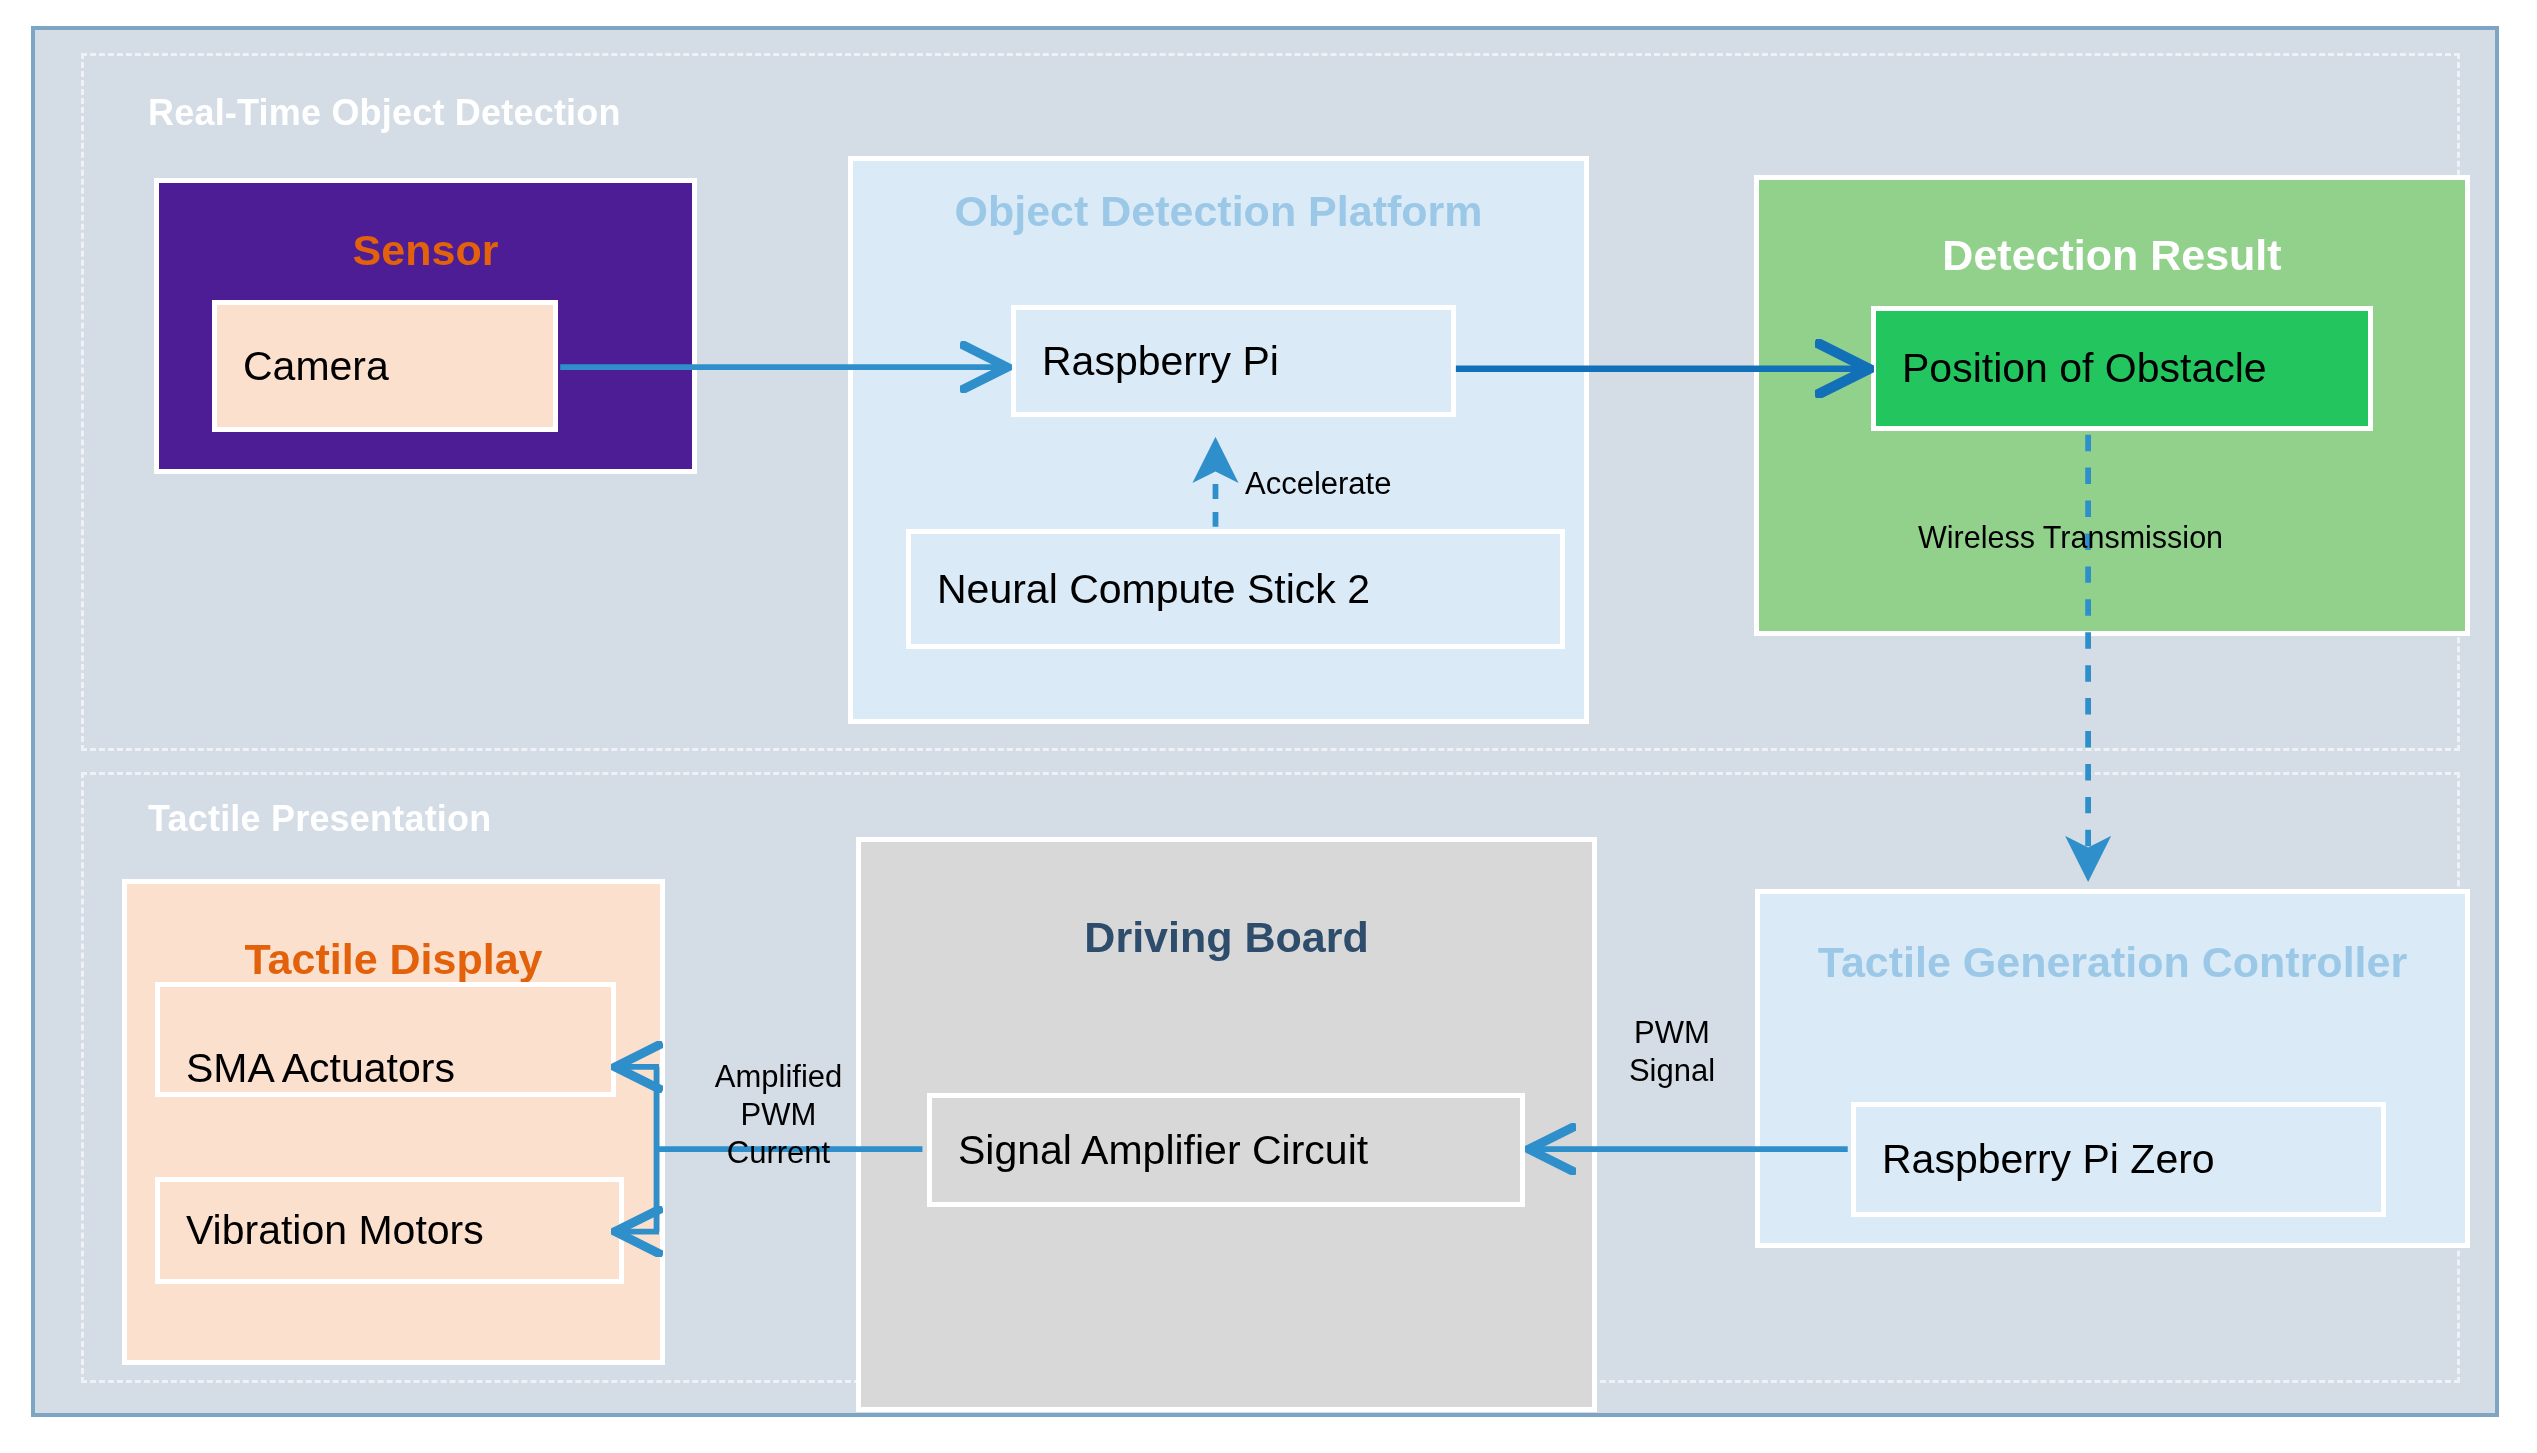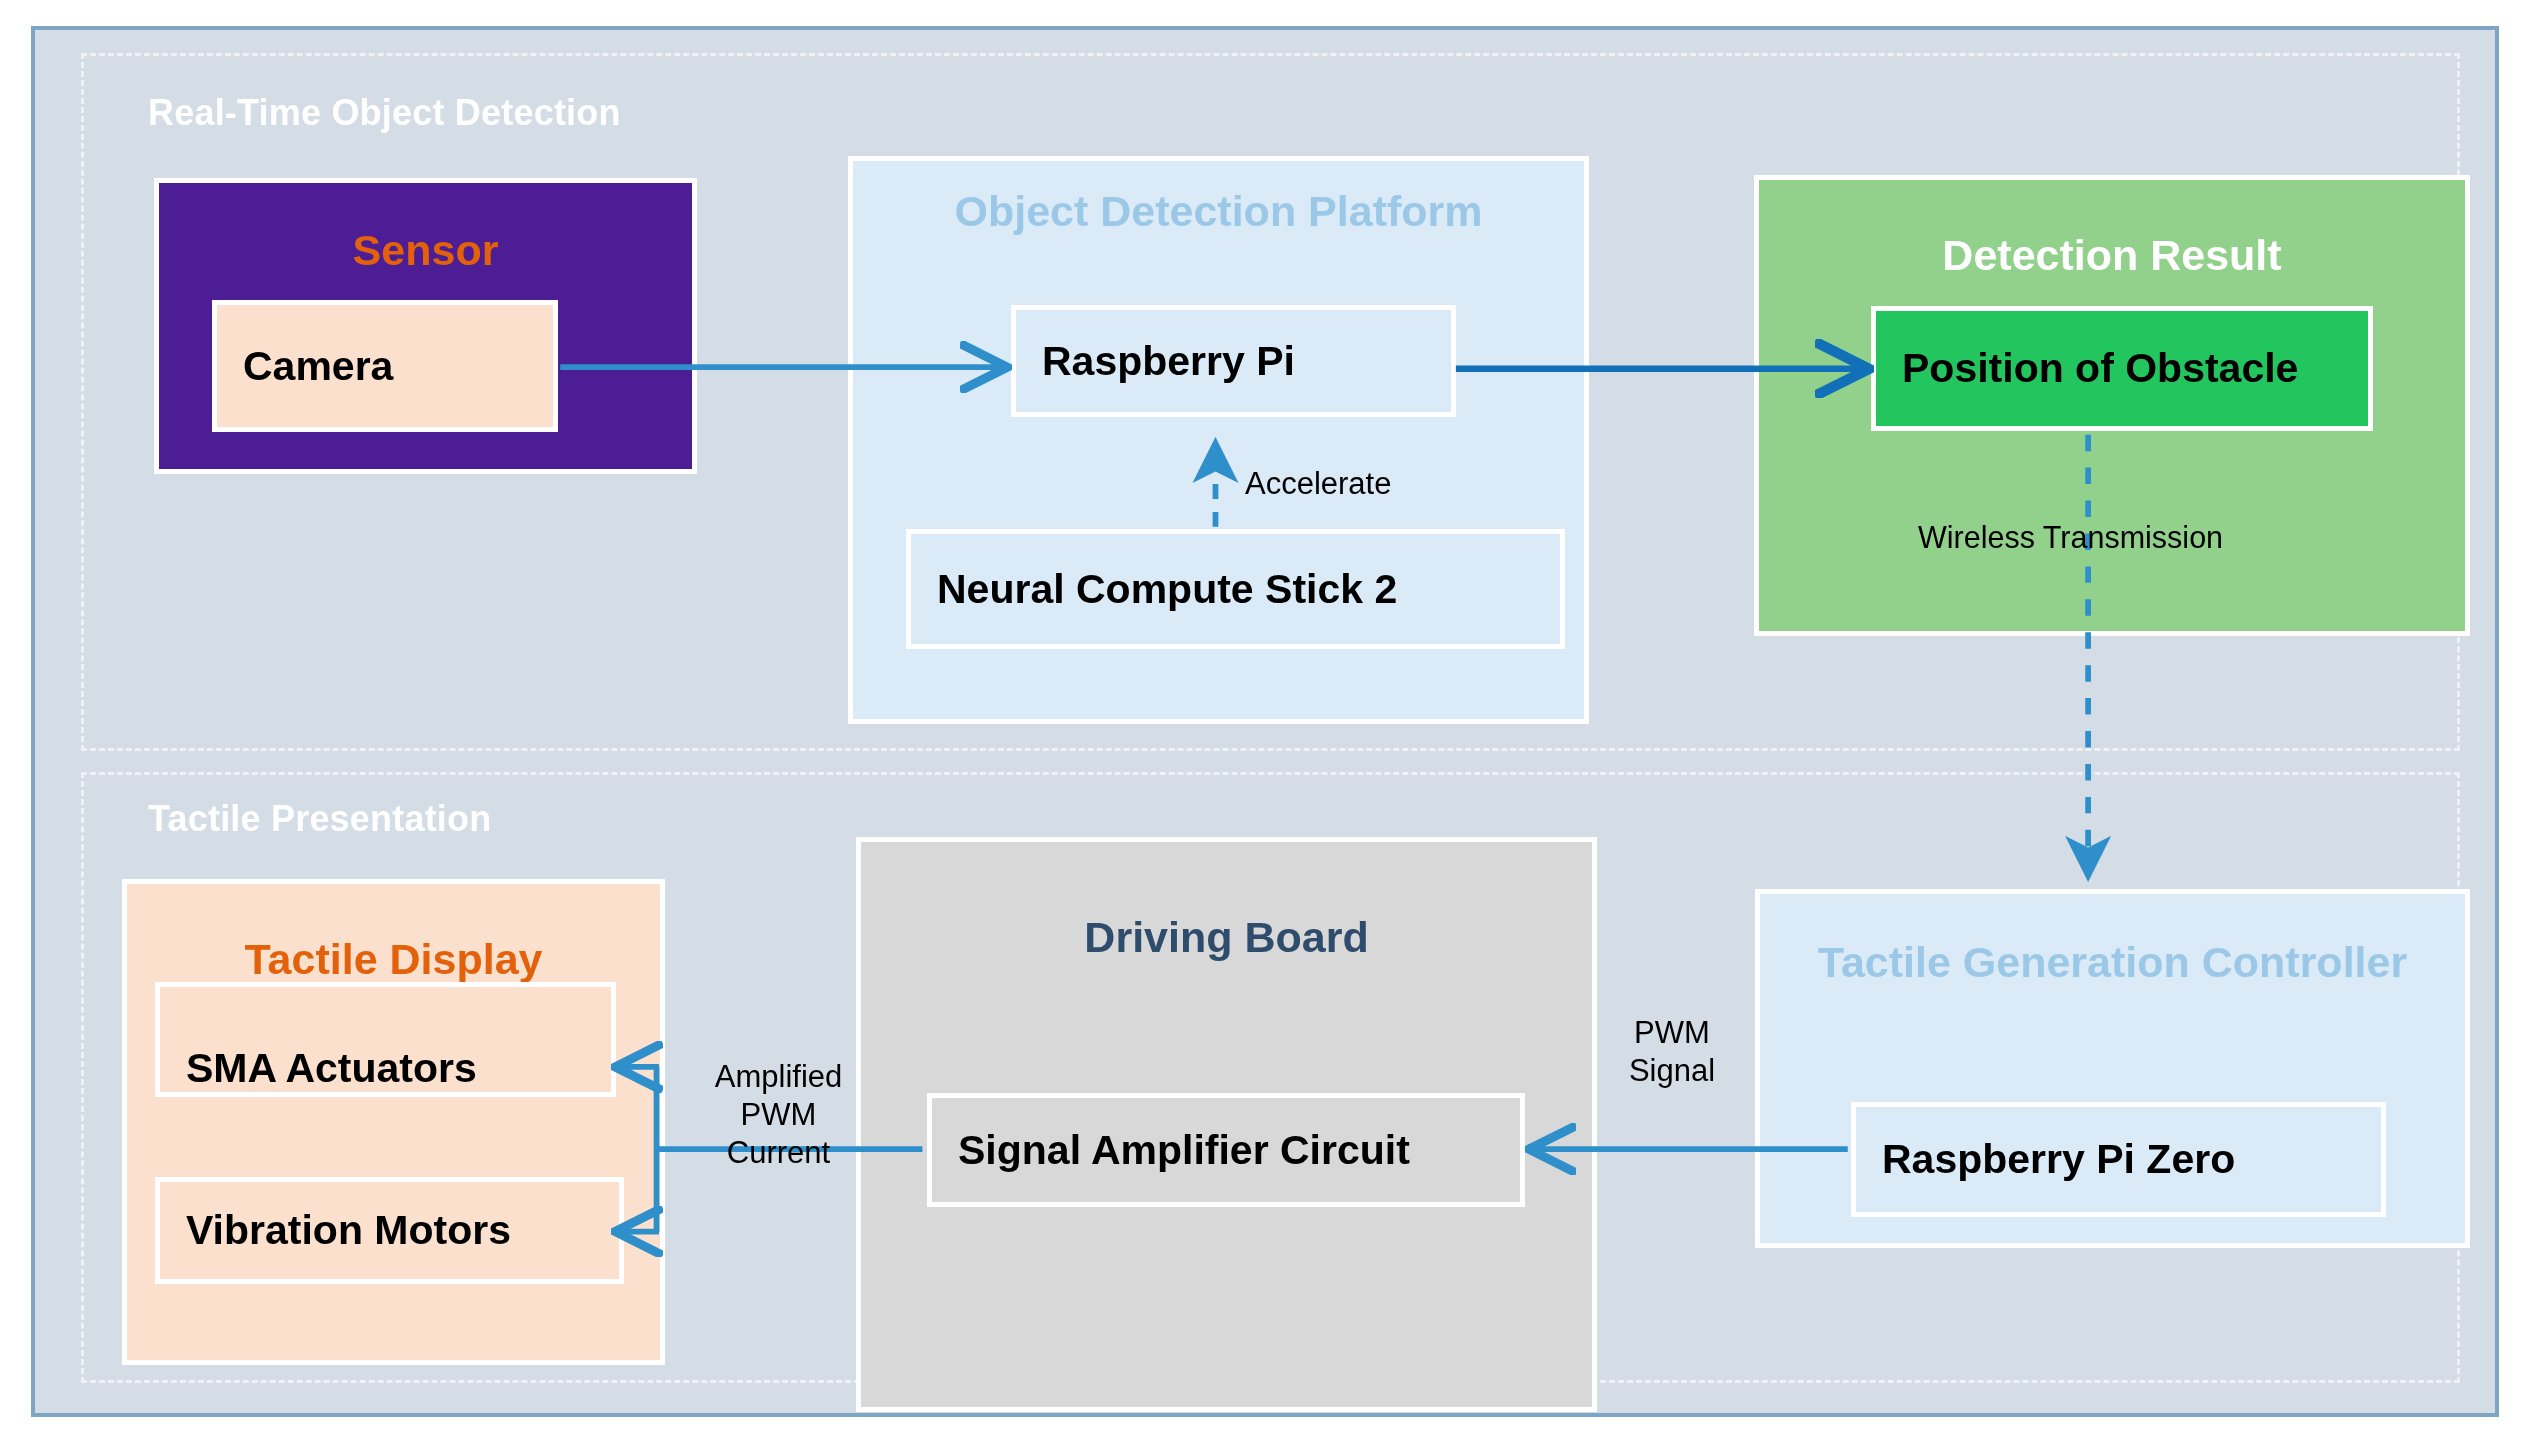--- a/index.html
+++ b/index.html
@@ -55,21 +55,21 @@
   }
   
   .node{
     position:absolute;
     border:5px solid #FFFFFF;
     box-sizing:border-box;
     display:flex;
     align-items:center;
     color:#000000;
     font-size:41px;
-    font-weight:700;
+    font-weight:400;
     white-space:nowrap;
     padding-left:26px;
   }
 
   
   #panel-sensor{
     left:122px; top:178px; width:543px; height:296px;
     background:#4c1d95;
     margin-left:32px;
   }

